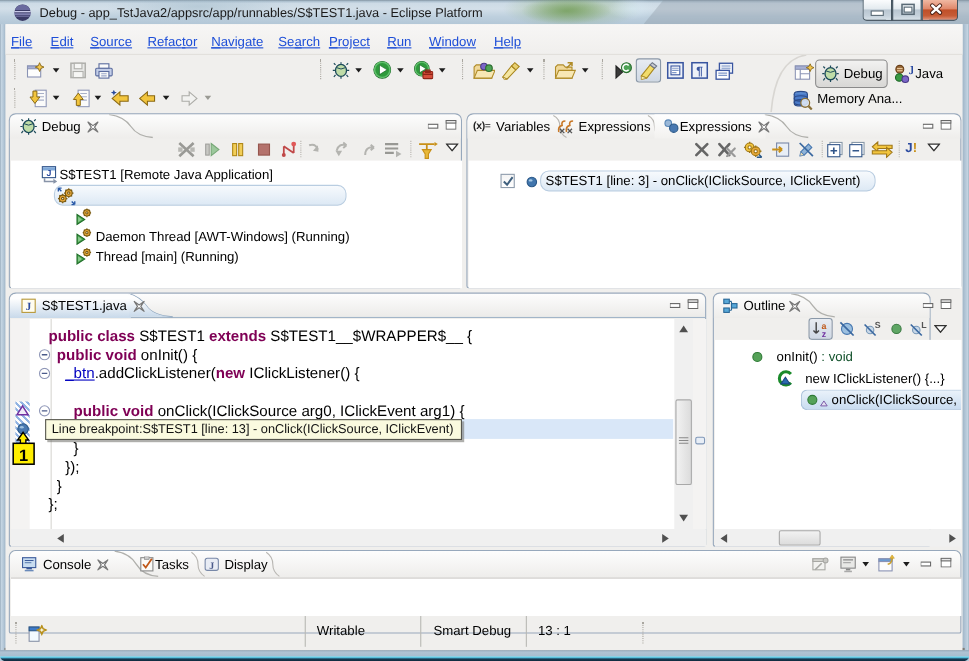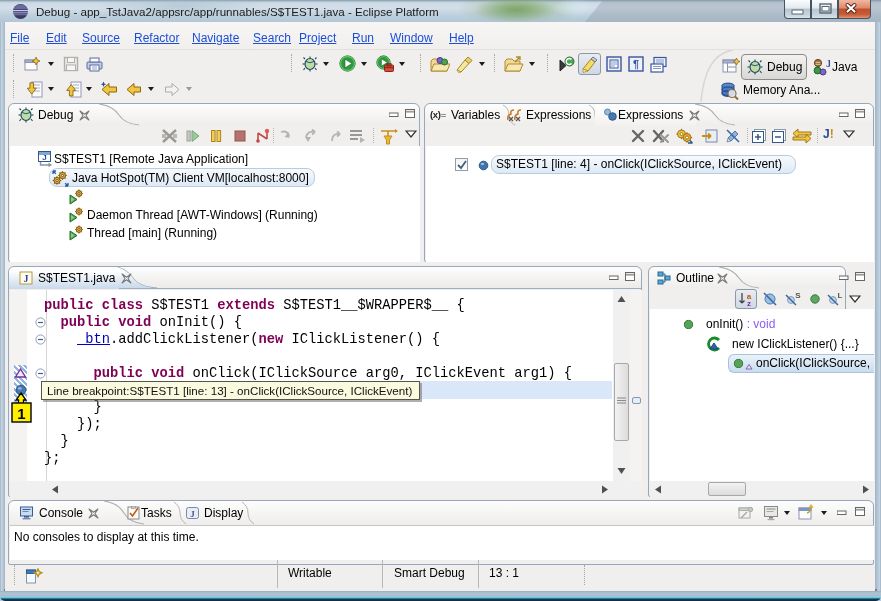--- a/index.html
+++ b/index.html
@@ -37,21 +37,21 @@
 .tsep { position:absolute; width:1px; height:18px; border-left:1px dotted #A9A69F; }
 .dd { position:absolute; width:0; height:0; border-left:3.5px solid transparent; border-right:3.5px solid transparent; border-top:4px solid #1c1c1c; }
 
 .panel { position:absolute; border:1px solid #97A8BC; border-radius:6px 6px 2px 2px; background:#F0EFED; }
 .phead { position:absolute; left:0; top:0; right:0; height:22px; background:linear-gradient(180deg,#FDFDFD,#EEEDEB); border-radius:6px 6px 0 0; }
 .ptool { position:absolute; left:0; top:22px; right:0; height:20px; }
 .tabtext { position:absolute; top:4px; font-size:12px; color:#000; }
 .minmax { position:absolute; top:5px; width:10px; height:9px; }
 .tree-label { position:absolute; font-size:12px; color:#000; white-space:pre; }
 .sel { position:absolute; background:linear-gradient(180deg,#F7FAFD,#DDE9F5); border:1px solid #B9CDE1; border-radius:8px; }
-.codeline { position:absolute; left:35px; font-family:Liberation Mono, monospace; font-size:13.75px; white-space:pre; color:#000; }
+.codeline { position:absolute; left:35px; font-family:Liberation Sans, sans-serif; font-size:13.75px; white-space:pre; color:#000; }
 .kw { color:#7F0055; font-weight:bold; }
 </style>
 </head>
 <body>
 <div class="abs" id="titlebar"></div>
 <div class="abs" id="titleblob"></div>
 <div class="abs" id="titleblob2"></div>
 <div class="abs" style="left:585px;top:0;width:296px;height:22px;background:rgba(138,150,160,0.35);clip-path:polygon(18px 0, 100% 0, 100% 100%, 0 100%)"></div>
 <div class="abs" style="left:455px;top:0;width:130px;height:22px;background:radial-gradient(ellipse 55px 16px at 60px 10px, rgba(105,150,75,0.65), rgba(105,150,75,0) 75%)"></div>
 <div class="abs" style="left:545px;top:0;width:60px;height:22px;background:radial-gradient(ellipse 28px 12px at 30px 8px, rgba(215,235,245,0.6), rgba(215,235,245,0) 80%)"></div>
@@ -411,21 +411,20 @@
    <line x1="2" y1="7.5" x2="3.2" y2="8.7"></line>
           <line x1="6.8" y1="12.3" x2="8" y2="13.5"></line>
           <line x1="2" y1="13.5" x2="3.2" y2="12.3"></line>
           <line x1="6.8" y1="8.7" x2="8" y2="7.5"></line>
   </g>
   <circle cx="5" cy="10.5" r="3.1" fill="#E8A83A" stroke="#7A5A10"></circle>
         <circle cx="5" cy="10.5" r="1.1" fill="#FFF" stroke="#7A5A10"></circle>
   <path d="M1 1 L4 1 M1 1 L1 4 M1 1 L3.8 3.8" stroke="#2A5AA8" stroke-width="1.3" fill="none"></path>
   <path d="M16 16 L13 16 M16 16 L16 13 M16 16 L13.2 13.2" stroke="#2A5AA8" stroke-width="1.3" fill="none"></path>
  </svg>
- <div class="tree-label" style="left:63px;top:67px">Java HotSpot(TM) Client VM[localhost:8000]</div>
  <svg class="abs" style="left:59px;top:85px" width="17" height="16" viewBox="0 0 17 16">
   <g stroke="#7A5A10" stroke-width="1">
    <line x1="11" y1="0.5" x2="11" y2="2"></line>
           <line x1="11" y1="7" x2="11" y2="8.5"></line>
           <line x1="7.2" y1="4.5" x2="8.7" y2="4.5"></line>
           <line x1="13.3" y1="4.5" x2="14.8" y2="4.5"></line>
    <line x1="8.3" y1="1.8" x2="9.4" y2="2.9"></line>
           <line x1="12.6" y1="6.1" x2="13.7" y2="7.2"></line>
           <line x1="8.3" y1="7.2" x2="9.4" y2="6.1"></line>
           <line x1="12.6" y1="2.9" x2="13.7" y2="1.8"></line>
@@ -572,21 +571,21 @@
  <div class="abs" style="left:1px;top:42px;width:448px;height:116px;background:#FFF"></div>
  <div class="abs" style="left:30px;top:54px;width:13px;height:13px;background:linear-gradient(180deg,#F4F4F4,#FFF);border:1px solid #8E9CAC"></div>
  <svg class="abs" style="left:32px;top:56px" width="10" height="10" viewBox="0 0 10 10">
         <path d="M1 5 L4 8 L9 1" fill="none" stroke="#41617F" stroke-width="1.8"></path>
       </svg>
  <div class="sel" style="left:66px;top:51px;width:305px;height:19px"></div>
  <svg class="abs" style="left:53px;top:56px" width="12" height="12" viewBox="0 0 12 12">
         <circle cx="5.5" cy="5.5" r="4.3" fill="#4176AD" stroke="#2A5888"></circle>
         <ellipse cx="4.4" cy="4" rx="1.7" ry="1.1" fill="#A6C8E4"></ellipse>
       </svg>
- <div class="tree-label" style="left:71px;top:53px">S$TEST1 [line: 4] - onClick(IClickSource, IClickEvent)</div>
+ <div class="tree-label" style="left:71px;top:53px">S$TEST1 [line: 3] - onClick(IClickSource, IClickEvent)</div>
 </div>
 
 <div class="panel" style="left:8px;top:266px;width:634px;height:231px">
  <div class="phead" style="background:linear-gradient(180deg,#FDFDFD,#ECEBE9);border-bottom:1px solid #99AEC4"></div>
 
  <div class="abs" style="left:0;top:0;width:110px;height:22px;background:linear-gradient(180deg,#FEFEFE 20%,#C8D9EA);border-radius:6px 0 0 0"></div>
  <svg class="abs" style="left:108px;top:0px" width="42" height="22" viewBox="0 0 42 22">
    <path d="M0 0 Q0 0 6 4 Q14 10 18 14 Q26 21 42 21.5" fill="#C8D9EA" stroke="none" opacity="0"></path>
    <path d="M0 0 L0 0 Q10 3 16 11 Q22 20 40 21" fill="none" stroke="#8DA4BC" stroke-width="1.2"></path>
    <path d="M0 0 Q10 3 16 11 Q22 20 40 21 L0 21 Z" fill="url(#tabg)"></path>
@@ -736,21 +735,21 @@
   </svg>
   <svg class="abs" style="left:200px;top:6px" width="12" height="8" viewBox="0 0 12 8">
    <path d="M1 1 L11 1 L6 7 Z" fill="#FFF" stroke="#333" stroke-width="1.2"></path>
   </svg>
  </div>
 
  <div class="abs" style="left:1px;top:42px;width:224px;height:172px;background:#FFF"></div>
  <svg class="abs" style="left:34px;top:52px" width="11" height="11" viewBox="0 0 11 11">
         <circle cx="5.5" cy="5.5" r="4.1" fill="#55A258" stroke="#2F7A36"></circle>
       </svg>
- <div class="tree-label" style="left:57px;top:50px">onInit() <span style="color:#8b5cf6">: void</span></div>
+ <div class="tree-label" style="left:57px;top:50px">onInit() <span style="color:#14532d">: void</span></div>
  <svg class="abs" style="left:57px;top:69px" width="16" height="16" viewBox="0 0 16 16">
   <path d="M13 4 A6 6 0 1 0 13 12" fill="none" stroke="#1A8A2A" stroke-width="2.8"></path>
   <path d="M4 13 L8 7 L12 13 Z" fill="#2A68B0" stroke="#1A4880"></path>
  </svg>
  <div class="tree-label" style="left:83px;top:70px">new IClickListener() {...}</div>
  <div class="abs" style="left:79px;top:87px;width:146px;height:19px;background:linear-gradient(180deg,#EAF2FA,#C9DCF0);border:1px solid #ABC2DB;border-radius:6px 0 0 6px;border-right:none"></div>
  <svg class="abs" style="left:84px;top:91px" width="11" height="11" viewBox="0 0 11 11">
         <circle cx="5.5" cy="5.5" r="4.1" fill="#55A258" stroke="#2F7A36"></circle>
       </svg>
  <svg class="abs" style="left:96px;top:96px" width="8" height="7" viewBox="0 0 8 7">
@@ -761,21 +760,21 @@
  <div class="abs" style="left:1px;top:214px;width:224px;height:16px;background:#F0F0F0"></div>
  <svg class="abs" style="left:5px;top:218px" width="8" height="9" viewBox="0 0 8 9">
         <path d="M1 4.5 L7 0.5 L7 8.5 Z" fill="#505050"></path>
       </svg>
  <svg class="abs" style="left:213px;top:218px" width="8" height="9" viewBox="0 0 8 9">
         <path d="M7 4.5 L1 0.5 L1 8.5 Z" fill="#505050"></path>
       </svg>
  <div class="abs" style="left:59px;top:215px;width:38px;height:14px;background:linear-gradient(180deg,#F2F2F2,#DCDCDC);border:1px solid #A8A8A8;border-radius:2px"></div>
 </div>
 
-<div class="panel" style="left:8px;top:500px;width:866px;height:65px">
+<div class="panel" style="left:8px;top:500px;width:866px;height:76px">
  <div class="phead" style="height:24px"></div>
 
  <svg class="abs" style="left:95px;top:0px" width="40" height="24" viewBox="0 0 40 24">
    <path d="M0 0 Q14 2 20 12 Q26 22 40 23" fill="none" stroke="#B0B0AC" stroke-width="1.2"></path>
  </svg>
  <svg class="abs" style="left:10px;top:5px" width="15" height="14" viewBox="0 0 15 14">
   <rect x="1.5" y="1" width="12" height="9" fill="#C8DCF0" stroke="#3A5A9A"></rect>
   <line x1="3.5" y1="3.5" x2="11.5" y2="3.5" stroke="#3A5A9A"></line>
   <line x1="3.5" y1="5.5" x2="9.5" y2="5.5" stroke="#6A8ABA"></line>
   <rect x="5" y="10" width="5" height="1.6" fill="#3A5A9A"></rect>
@@ -828,21 +827,20 @@
  <div class="dd" style="left:812px;top:10px"></div>
  <svg class="minmax" style="left:828px;top:6px">
         <rect x="0" y="4" width="9" height="3.5" fill="#FFF" stroke="#666"></rect>
       </svg>
  <svg class="minmax" style="left:846px;top:6px">
         <rect x="0.5" y="0.5" width="9" height="8" fill="#FFF" stroke="#666"></rect>
         <rect x="0.5" y="0.5" width="9" height="2.4" fill="#E8E8E8" stroke="#666"></rect>
       </svg>
 
  <div class="abs" style="left:1px;top:24px;width:864px;height:35px;background:#FFF;border-top:1px solid #C8C6C2"></div>
- <div class="abs" style="left:5px;top:29px;font-size:12px">No consoles to display at this time.</div>
 </div>
 
 <div id="statusbar">
  <div class="tsep" style="left:14px;top:565px;height:20px"></div>
  <svg class="abs" style="left:25px;top:568px" width="18" height="16" viewBox="0 0 18 16">
   <rect x="1.5" y="2" width="9" height="13" fill="#F2FAFE" stroke="#8A93A8"></rect>
   <rect x="1.5" y="2" width="9" height="3.4" fill="#3E7AC8" stroke="#2A5888"></rect>
   <path d="M13 1 l1.2 2.6 2.6 1.2 -2.6 1.2 -1.2 2.6 -1.2-2.6 -2.6-1.2 2.6-1.2 Z" fill="#F8F4E0" stroke="#B8901C" stroke-width="1.4"></path>
  </svg>
  <div class="abs" style="left:277px;top:560px;width:1px;height:28px;background:#B8B8B4"></div>

